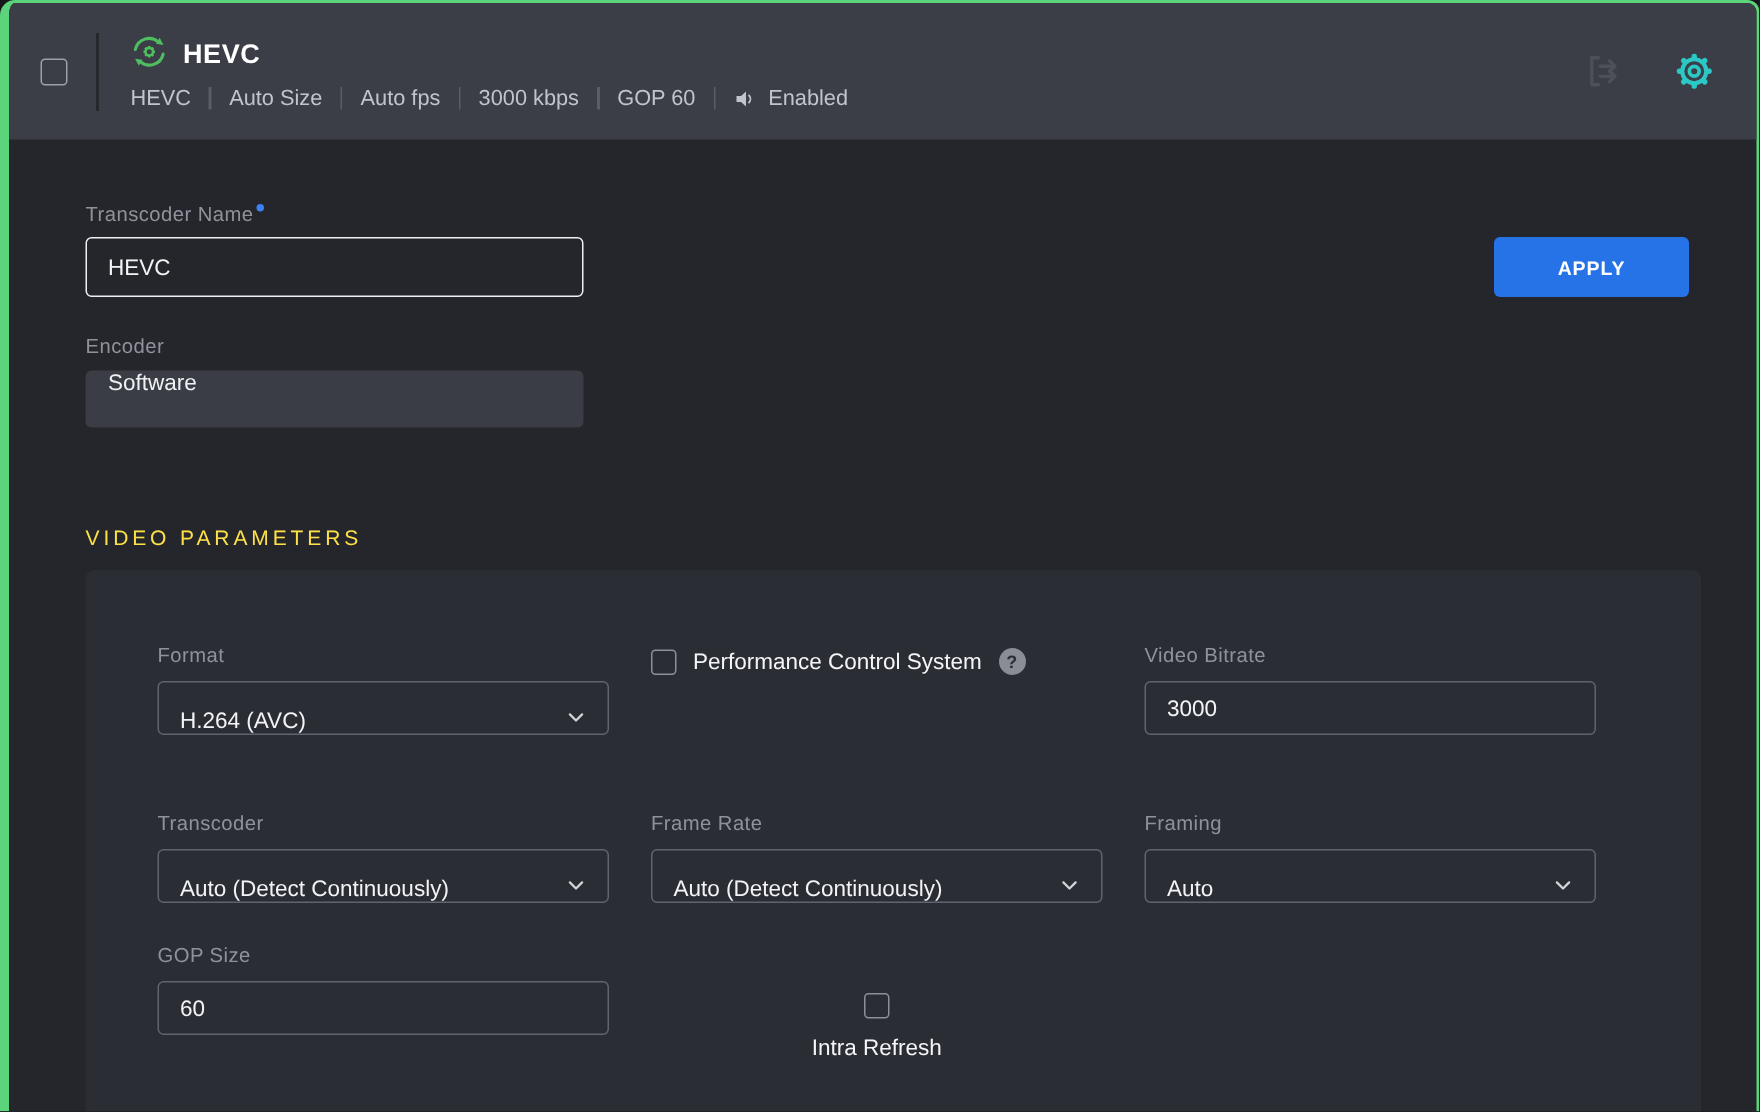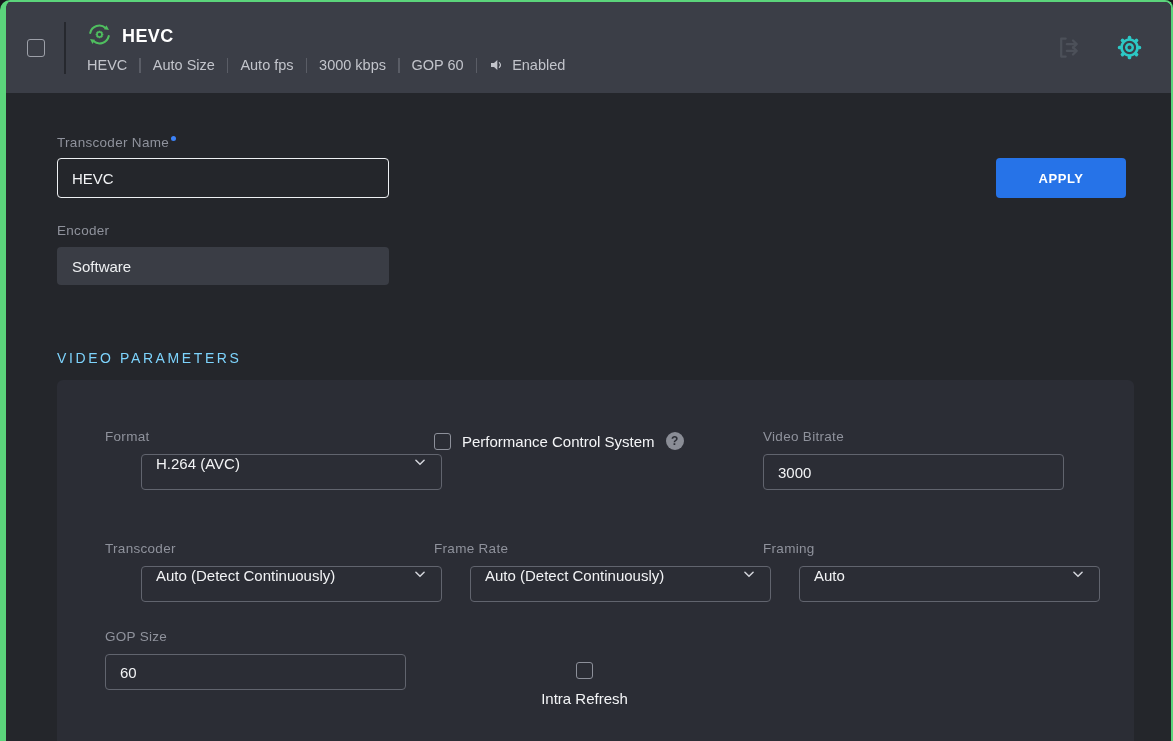--- a/index.html
+++ b/index.html
@@ -64,44 +64,44 @@
     width:130px; height:40px; border-radius:4px;
     font-size:13px; font-weight:bold; letter-spacing:.6px;
     cursor:pointer; font-family:"Liberation Sans", sans-serif;
   }
   .btn.cancel { background:transparent; border:1px solid #2d6fe3; color:#4485f4; }
   .btn.apply { background:#2673e8; border:none; color:#ffffff; }
   .encoder-col { margin-top:25px; }
   .encoder-col .flabel { margin-bottom:9px; }
   .readonly-field {
     width:332px; height:38px; background:#3a3d45; border-radius:4px;
-    display:flex; align-items:center; padding:0 15px;
+    display:flex; padding:0 15px;
     color:#eef0f2; font-size:15px;
   }
   .section-title {
     margin-top:65px; font-size:14px; font-weight:500;
-    letter-spacing:2.6px; color:#7dd3fc;
+    letter-spacing:2.6px; color:#fde047;
   }
   
   .panel {
     margin-top:14px; width:1077px; background:#2b2d35;
     border-radius:6px; padding:49px 47px 49px 48px;
   }
   .p-row { display:grid; grid-template-columns:301px 301px 301px; column-gap:40px;gap:28px; }
   .p-row.r2 { margin-top:51px; }
   .p-row.r3 { margin-top:27px; }
   .cell .flabel { margin-bottom:10px; }
   .select, .p-input {
     height:36px; width:100%;
     border:1px solid #61646e; border-radius:4px;
     background:transparent; color:#f2f3f5; font-size:15px;
   }
   .select {
-    display:flex; align-items:flex-start; justify-content:space-between;
-    padding:0 14px; cursor:pointer;margin-left:36px;
+    display:flex; align-items:flex-end; justify-content:space-between;
+    padding:0 14px; cursor:pointer;
   }
   .p-input { padding:0 14px; outline:none; font-family:"Liberation Sans", sans-serif; }
   .check-cell { display:flex; align-items:center; gap:11px; }
   .check-cell.top { align-self:start; margin-top:3px; }
   .check-cell.mid { margin-top:33px;flex-direction:column; }
   .cbx {
     appearance:none; -webkit-appearance:none;
     width:17px; height:17px; border:1.5px solid #8d909a; border-radius:3px;
     background:transparent; cursor:pointer; margin:0;
   }

